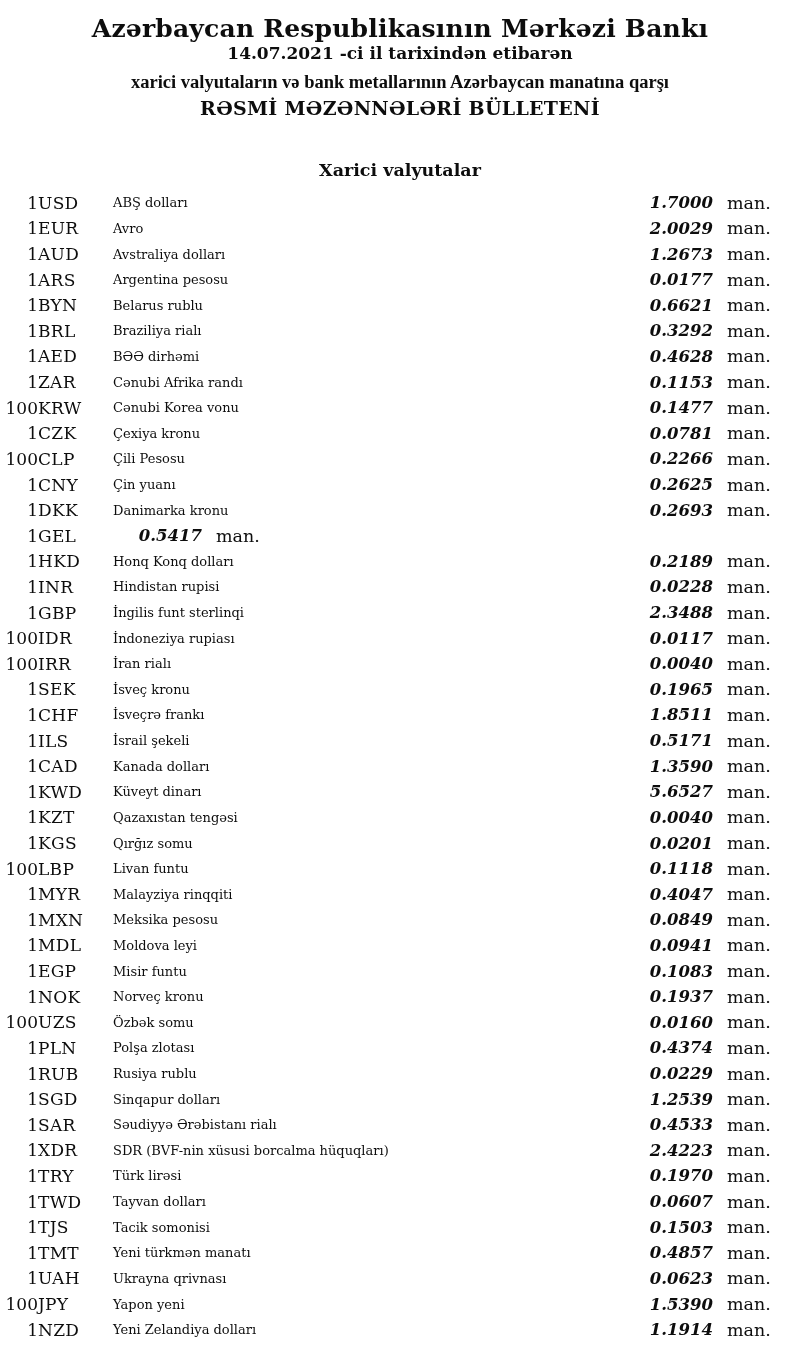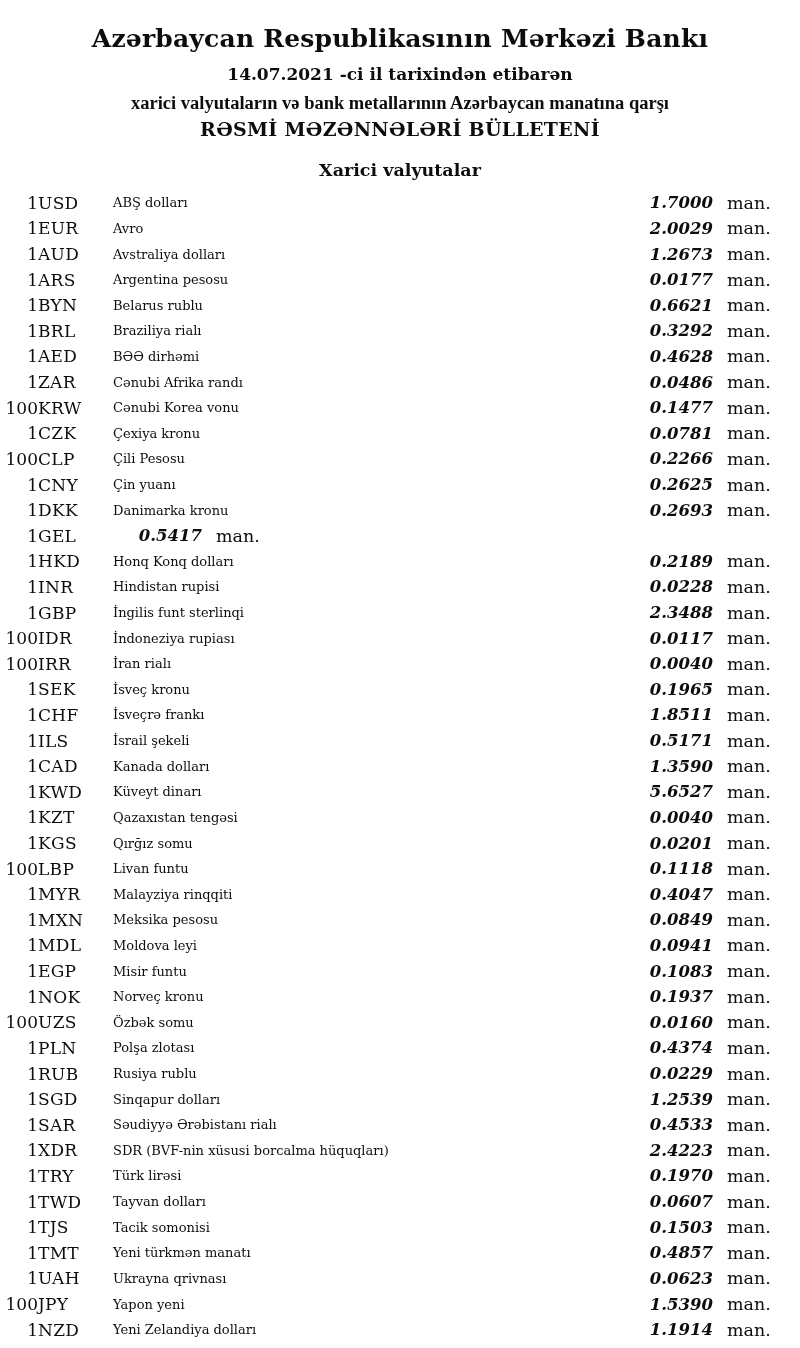--- a/index.html
+++ b/index.html
@@ -17,27 +17,26 @@
     overflow: hidden;
   }
   .header {
     position: absolute;
     top: 0;
     left: 0;
     right: 0;
     text-align: center;
   }
   .bank-title {
-    margin-top: 24px;
+    margin-top: 14px;
     font-size: 25px;
     font-weight: bold;
     letter-spacing: 0.2px;
   }
   .date-line {
-    margin-top: 11px;
     font-size: 17px;
     font-weight: bold;
   }
   .subject-line {
     margin-top: 9px;
     font-size: 18.5px;
     font-weight: bold;
     font-family: Liberation Serif, serif;
   }
   .bulletin-title {
@@ -165,21 +164,21 @@
     <span class="cell-qty">1</span>
     <span class="cell-code">AED</span>
     <span class="cell-name">BƏƏ dirhəmi</span>
     <span class="cell-rate">0.4628</span>
     <span class="cell-unit">man.</span>
   </div>
       <div class="row">
     <span class="cell-qty">1</span>
     <span class="cell-code">ZAR</span>
     <span class="cell-name">Cənubi Afrika randı</span>
-    <span class="cell-rate">0.0486</span>
+    <span class="cell-rate">0.1153</span>
     <span class="cell-unit">man.</span>
   </div>
       <div class="row">
     <span class="cell-qty">100</span>
     <span class="cell-code">KRW</span>
     <span class="cell-name">Cənubi Korea vonu</span>
     <span class="cell-rate">0.1477</span>
     <span class="cell-unit">man.</span>
   </div>
       <div class="row">

